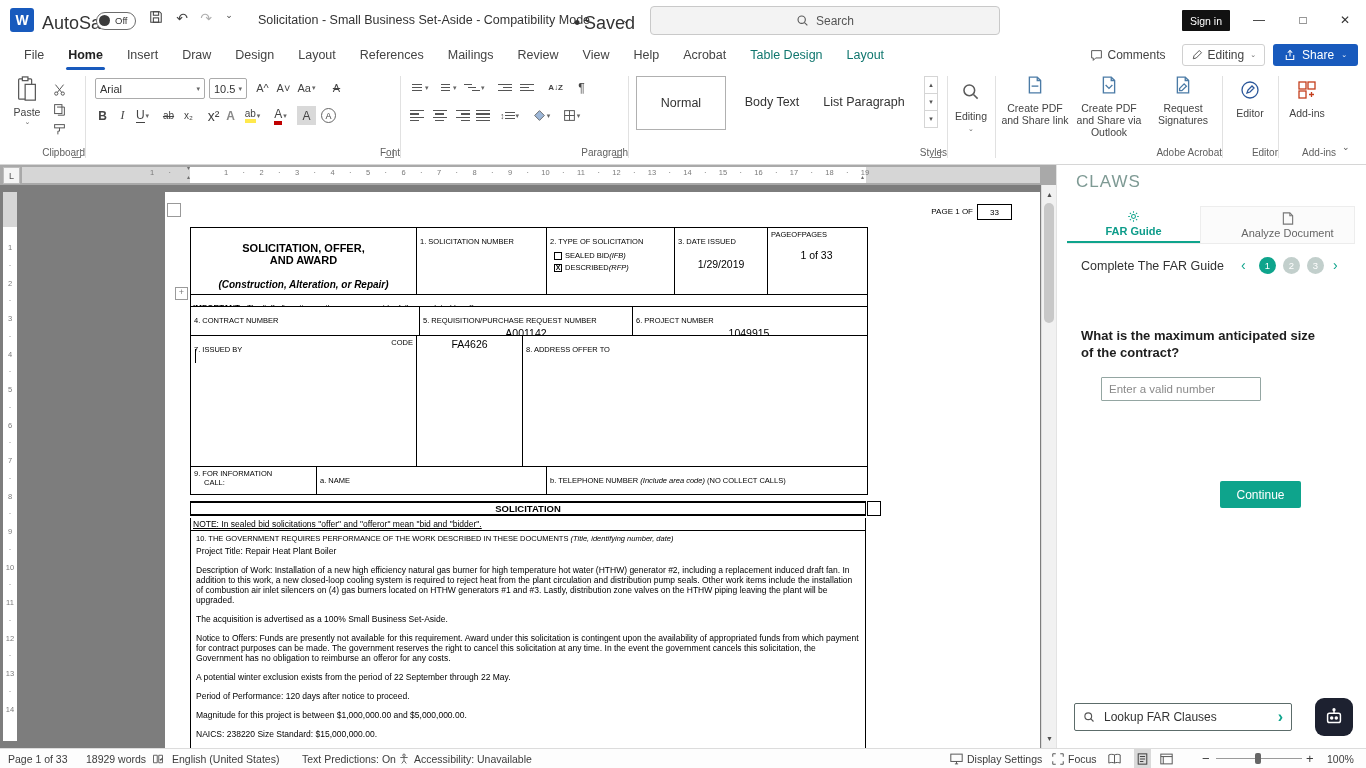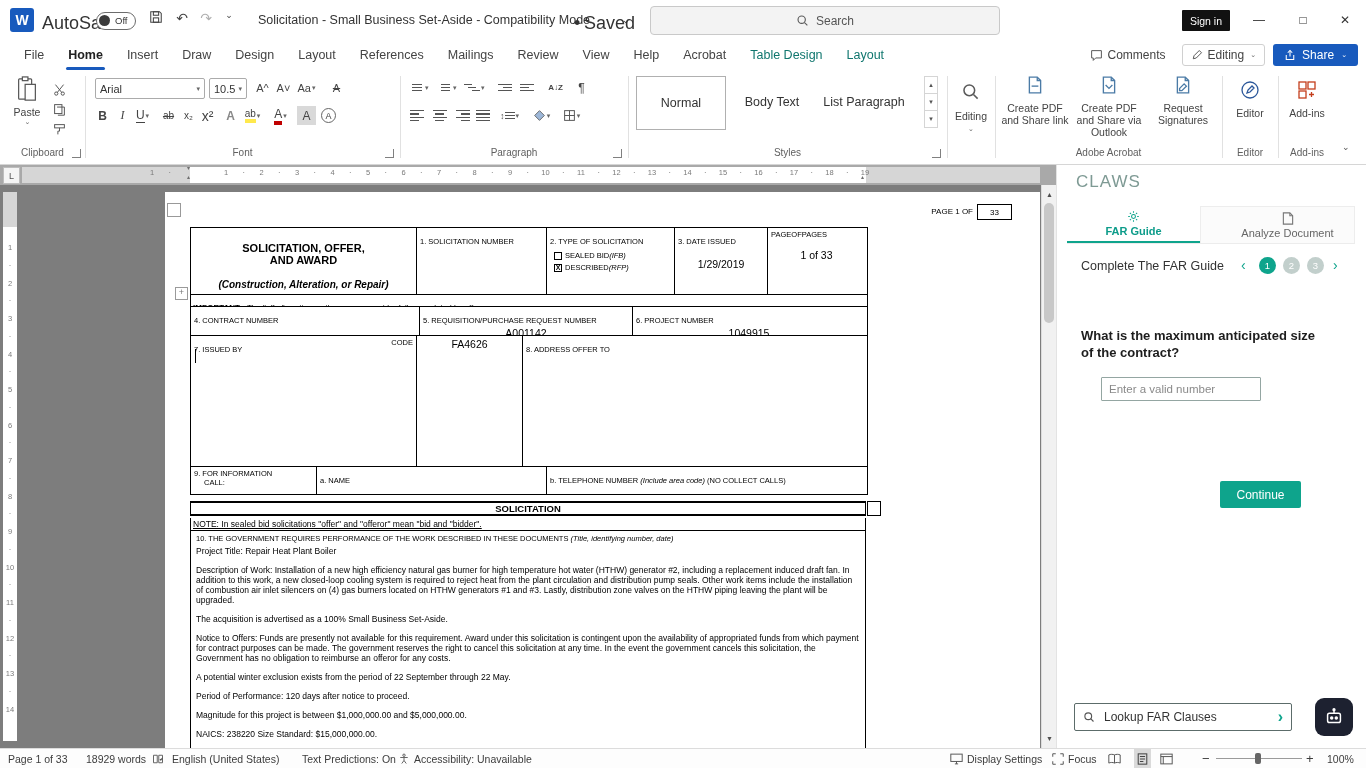--- a/index.html
+++ b/index.html
@@ -28,21 +28,21 @@
   .rtab.active{font-weight:bold;color:#222;text-align:right;}
   .rtab.active::after{content:"";position:absolute;left:10px;right:10px;bottom:0;height:3px;background:#185abd;border-radius:2px;}
   .rtab.ctx{color:#0f766e;}
   #rt-right{position:absolute;right:8px;top:40px;height:30px;display:flex;align-items:center;gap:8px;}
   #comments-btn{display:flex;align-items:center;gap:5px;font-size:12px;color:#444;padding:3px 8px;}
   #editmode-btn{display:flex;align-items:center;gap:5px;font-size:12px;color:#444;border:1px solid #d0d0d0;border-radius:3px;padding:3px 8px;}
   #share-btn{display:flex;align-items:center;gap:6px;font-size:12px;color:#fff;background:#185abd;border-radius:3px;padding:4px 11px;}
   
   #ribbon{position:absolute;left:0;top:70px;width:1366px;height:95px;background:#fff;border-bottom:1px solid #d6d6d6;box-sizing:border-box;}
   .rgroup{position:absolute;top:0;height:95px;}
-  .rg-label{position:absolute;left:0;right:0;top:77px;text-align:center;font-size:10px;color:#606060;}
+  .rg-label{position:absolute;left:0;right:0;top:77px;text-align:right;font-size:10px;color:#606060;}
   .launcher{position:absolute;top:79px;width:8px;height:8px;border-right:1px solid #808080;border-bottom:1px solid #808080;}
   .gdiv{position:absolute;top:6px;height:82px;width:1px;background:#e1e1e1;}
   .ricon{display:inline-flex;align-items:center;justify-content:center;min-width:19px;height:19px;font-size:12px;color:#444;}
   .dd{font-size:7px;color:#666;margin-left:1px;}
   .combo{display:inline-flex;align-items:center;justify-content:space-between;border:1px solid #ababab;border-radius:2px;height:21px;
     font-size:11px;color:#333;padding:0 4px;box-sizing:border-box;background:#fff;}
   .lines{display:inline-flex;flex-direction:column;justify-content:center;gap:2px;width:16px;}
   .lines i{display:block;height:1.3px;background:#555;}
   .stylecard{position:absolute;top:6px;width:88px;height:52px;display:flex;align-items:center;justify-content:center;
     font-size:12.5px;color:#333;background:#fff;}
@@ -244,21 +244,21 @@
         </span>
       <span class="ricon abs" style="left:242px;top:8px;font-size:11px;text-decoration:line-through">A</span>
       <span class="ricon abs" style="left:8px;top:36px;font-weight:bold">B</span>
       <span class="ricon abs" style="left:28px;top:36px;font-style:italic;font-family:'Liberation Serif',serif">I</span>
       <span class="ricon abs" style="left:48px;top:36px">
           <span style="border-bottom:1.5px solid #444">U</span>
           <span class="dd">▾</span>
         </span>
       <span class="ricon abs" style="left:74px;top:36px;font-size:10px;text-decoration:line-through">ab</span>
       <span class="ricon abs" style="left:94px;top:36px;font-size:10px">x₂</span>
-      <span class="ricon abs" style="left:113px;top:36px;font-size:14px">x²</span>
+      <span class="ricon abs" style="left:119px;top:36px;font-size:14px">x²</span>
       <span class="ricon abs" style="left:136px;top:36px;color:#888;font-weight:bold">A</span>
       <span class="ricon abs" style="left:158px;top:36px;font-size:10px">
           <span style="border-bottom:4px solid #ffe94d">ab</span>
           <span class="dd">▾</span>
         </span>
       <span class="ricon abs" style="left:186px;top:36px">
           <span style="border-bottom:4px solid #c00000">A</span>
           <span class="dd">▾</span>
         </span>
       <span class="ricon abs" style="left:212px;top:36px;background:#d9d9d9">A</span>

